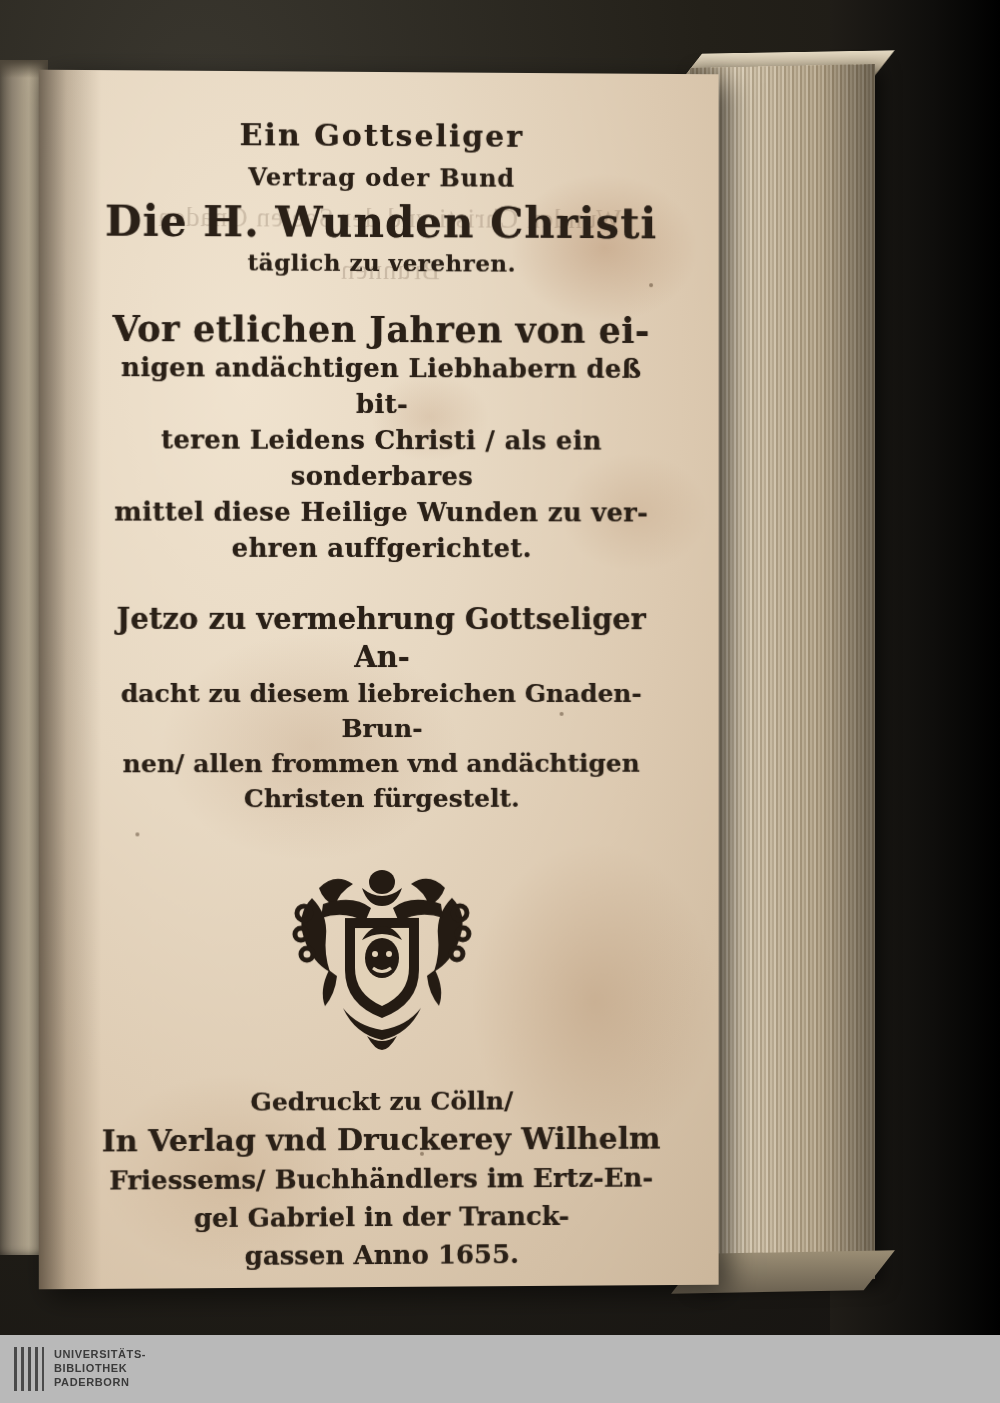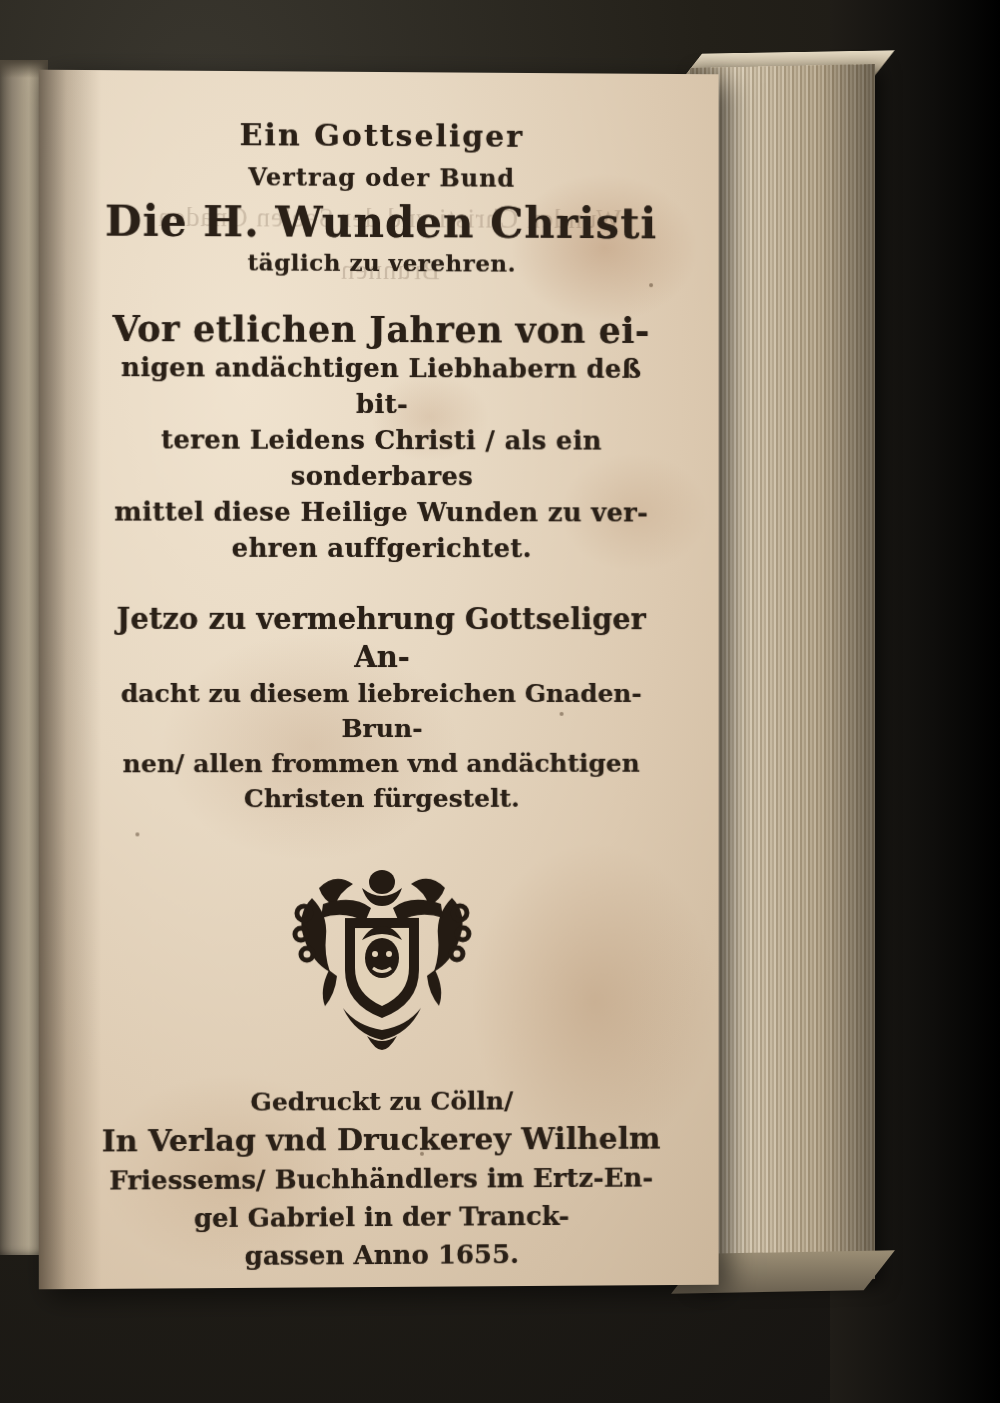--- a/index.html
+++ b/index.html
@@ -297,14 +297,22 @@
         <span class="fraktur im1 ln">Gedruckt zu Cölln/</span>
         <span class="fraktur im2 ln">In Verlag vnd Druckerey Wilhelm</span>
         <span class="fraktur im3 ln">Friessems/ Buchhändlers im Ertz-En-</span>
         <span class="fraktur im4 ln">gel Gabriel in der Tranck-</span>
         <span class="fraktur im5 ln">gassen Anno 1655.</span>
       </div>
 
     </div>
   </div>
 
+  <div class="footer-bar">
+    <div class="footer-stripes"></div>
+    <div class="footer-text">
+      <div>UNIVERSITÄTS-</div>
+      <div>BIBLIOTHEK</div>
+      <div>PADERBORN</div>
+    </div>
+  </div>
 
 </div>
 
 </body></html>

